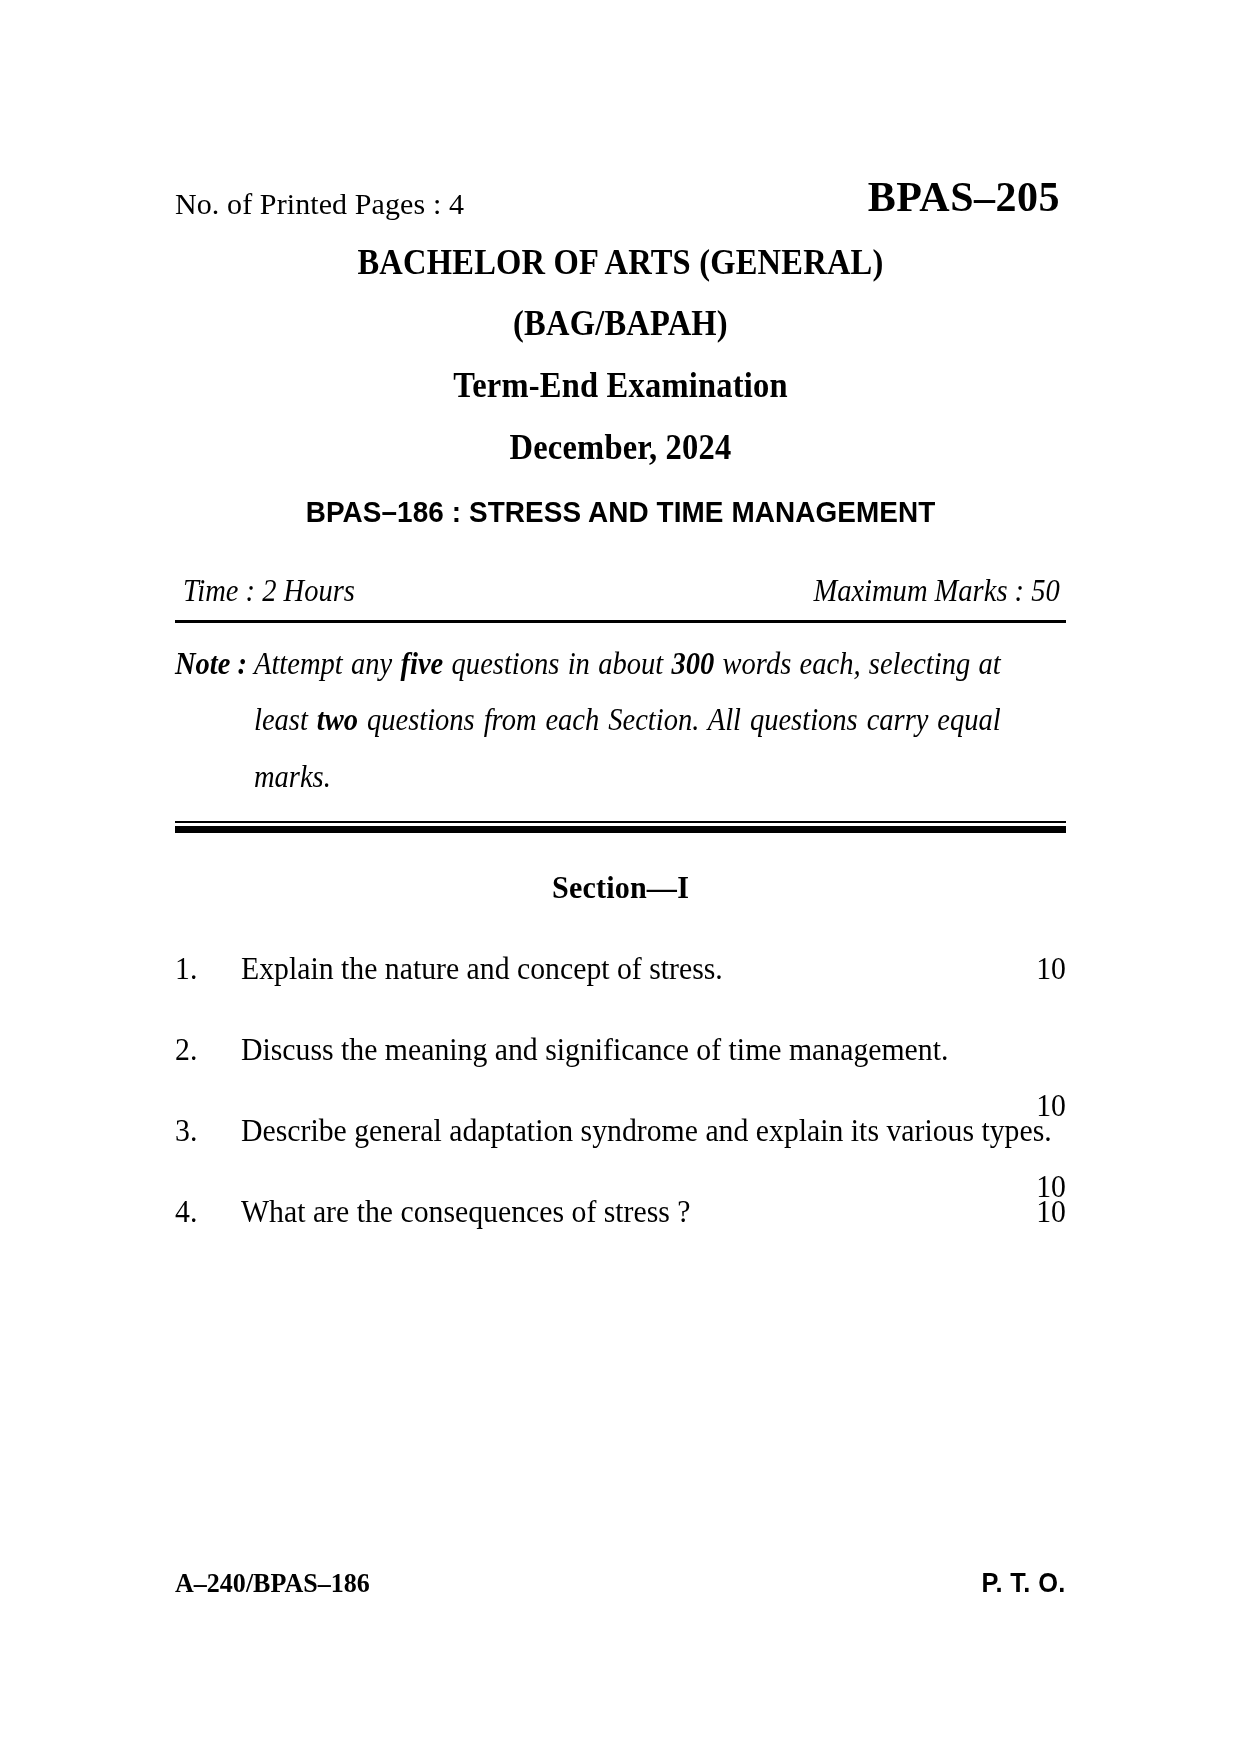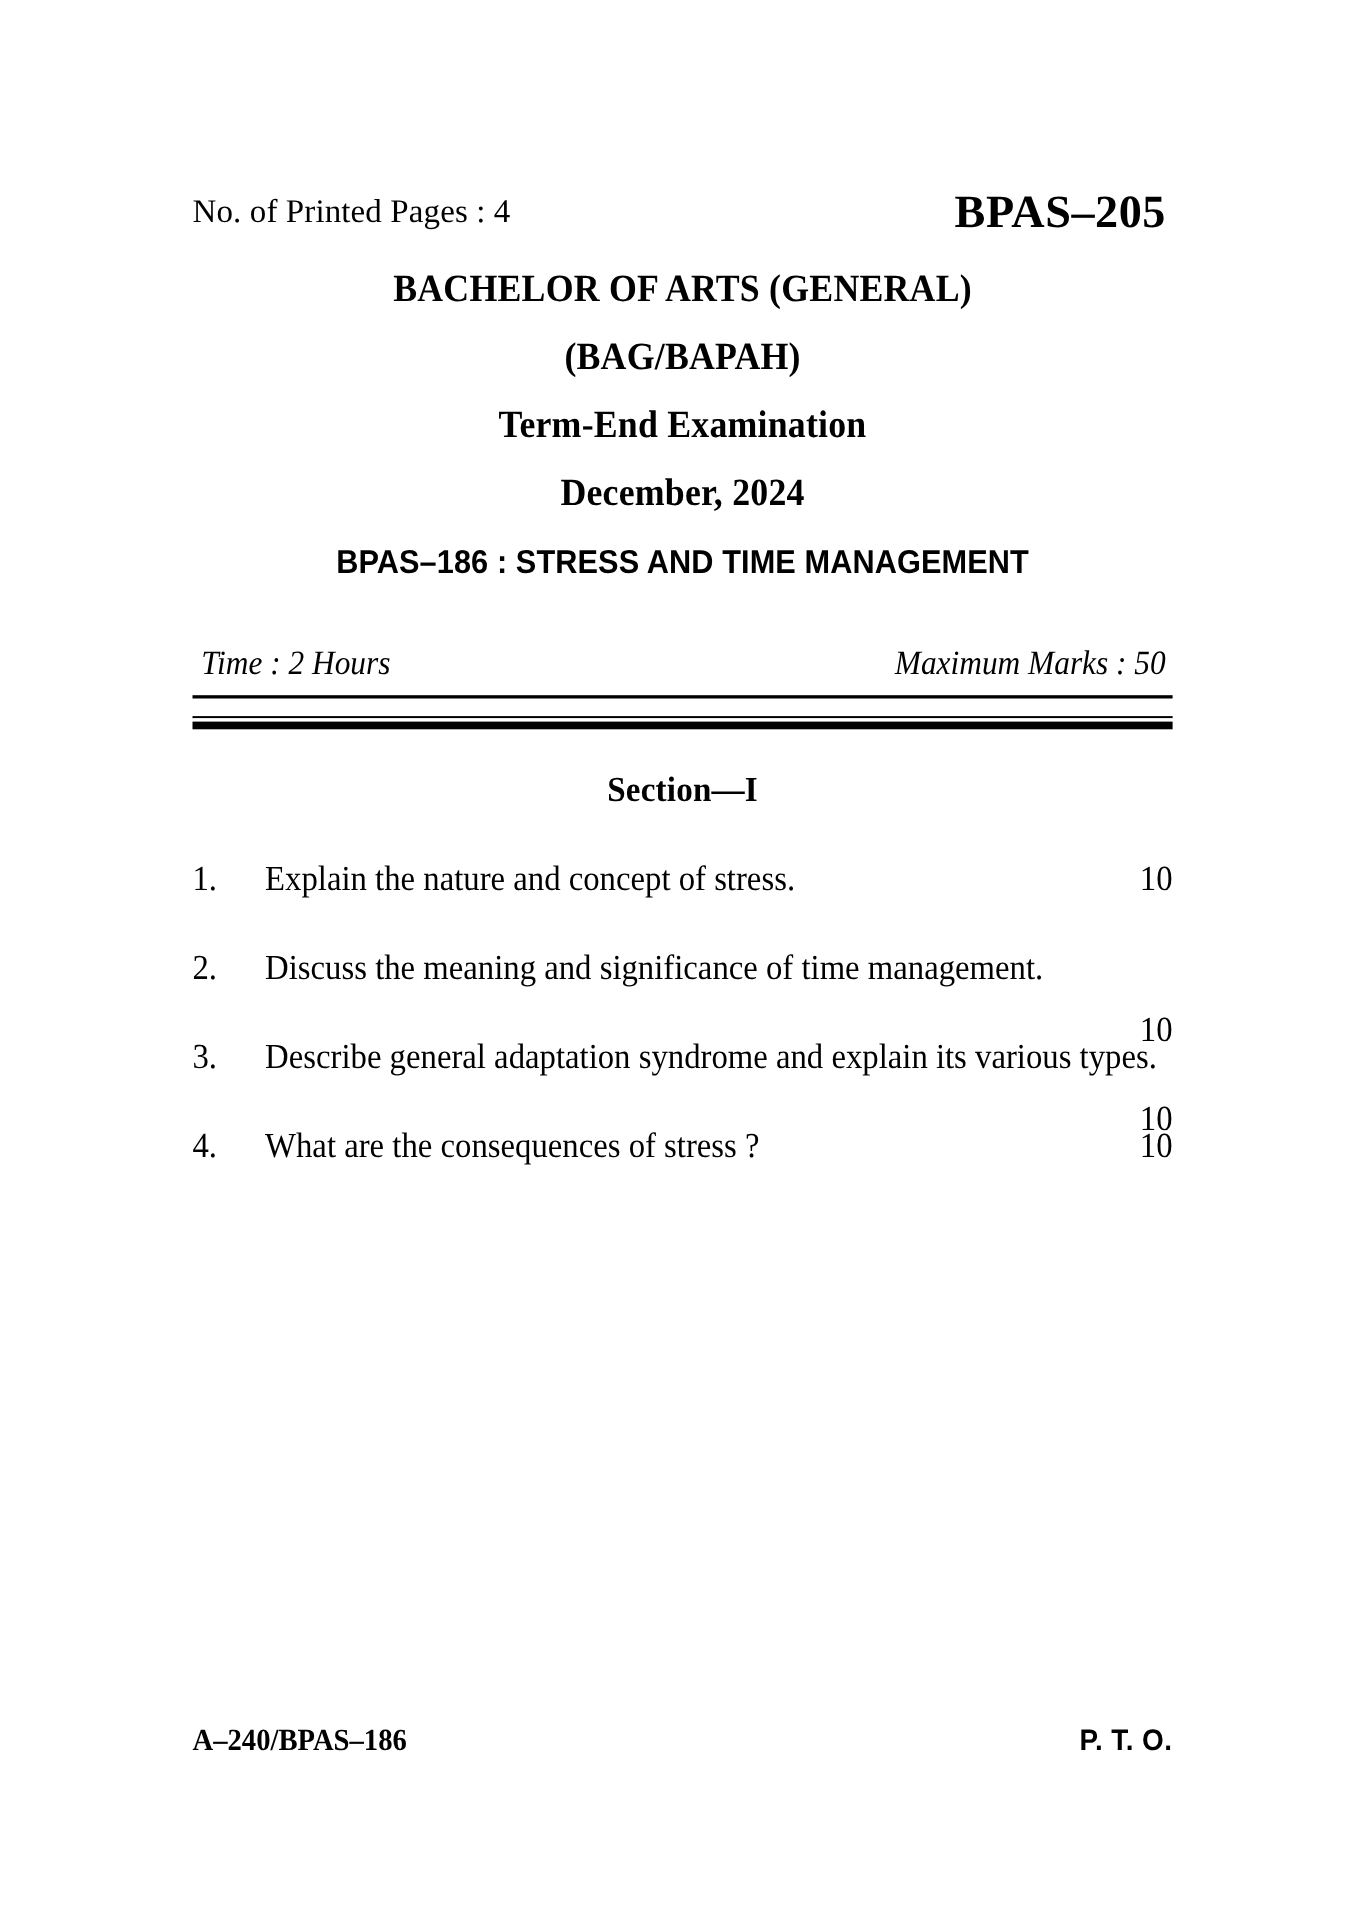--- a/index.html
+++ b/index.html
@@ -21,21 +21,21 @@
     left: 0; top: 0;
     width: 1241px;
     height: 1754px;
     box-sizing: border-box;
     padding: 165px 175px 0 175px;
   }
 
   
   .header-row {
     display: flex;
-    align-items: center;
+    align-items: flex-end;
     justify-content: space-between;
     height: 56px;
   }
   .printed-pages {
     font-family: "Liberation Serif", "DejaVu Serif", serif;
     font-size: 30px;
     letter-spacing: 0.1px;
     white-space: nowrap;
   }
   .paper-code {
@@ -73,21 +73,21 @@
     transform: scaleX(0.93);
     letter-spacing: 0.1px;
     margin: 0 0 0 0;
   }
 
   
   .meta-row {
     display: flex;
     justify-content: space-between;
     align-items: baseline;
-    margin-top: 56px;
+    margin-top: 44px;
     padding: 0 6px 0 8px;
   }
   .meta-item {
     font-family: "Liberation Serif", "DejaVu Serif", serif;
     font-style: italic;
     font-size: 31px;
     transform: scaleX(0.92);
     white-space: nowrap;
   }
   .meta-item.left  { transform-origin: left center; }
@@ -252,20 +252,26 @@
     <div class="course-line">BPAS–186 : STRESS AND TIME MANAGEMENT</div>
   </div>
 
   <div class="meta-row">
     <div class="meta-item left">Time : 2 Hours</div>
     <div class="meta-item right">Maximum Marks : 50</div>
   </div>
 
   <hr class="rule-thin">
 
+  <div class="note-block">
+    <div class="note-label">Note :</div>
+    <div class="note-text">
+      <span>Attempt any </span><b>five</b><span> questions in about </span><b>300</b><span> words each, selecting at least </span><b>two</b><span> questions from each Section. All questions carry equal marks.</span>
+    </div>
+  </div>
 
   <div class="rule-double">
     <div class="hair"></div>
     <div class="gap"></div>
     <div class="thick"></div>
   </div>
 
   <div class="section-heading">Section—I</div>
 
   <div class="questions">

